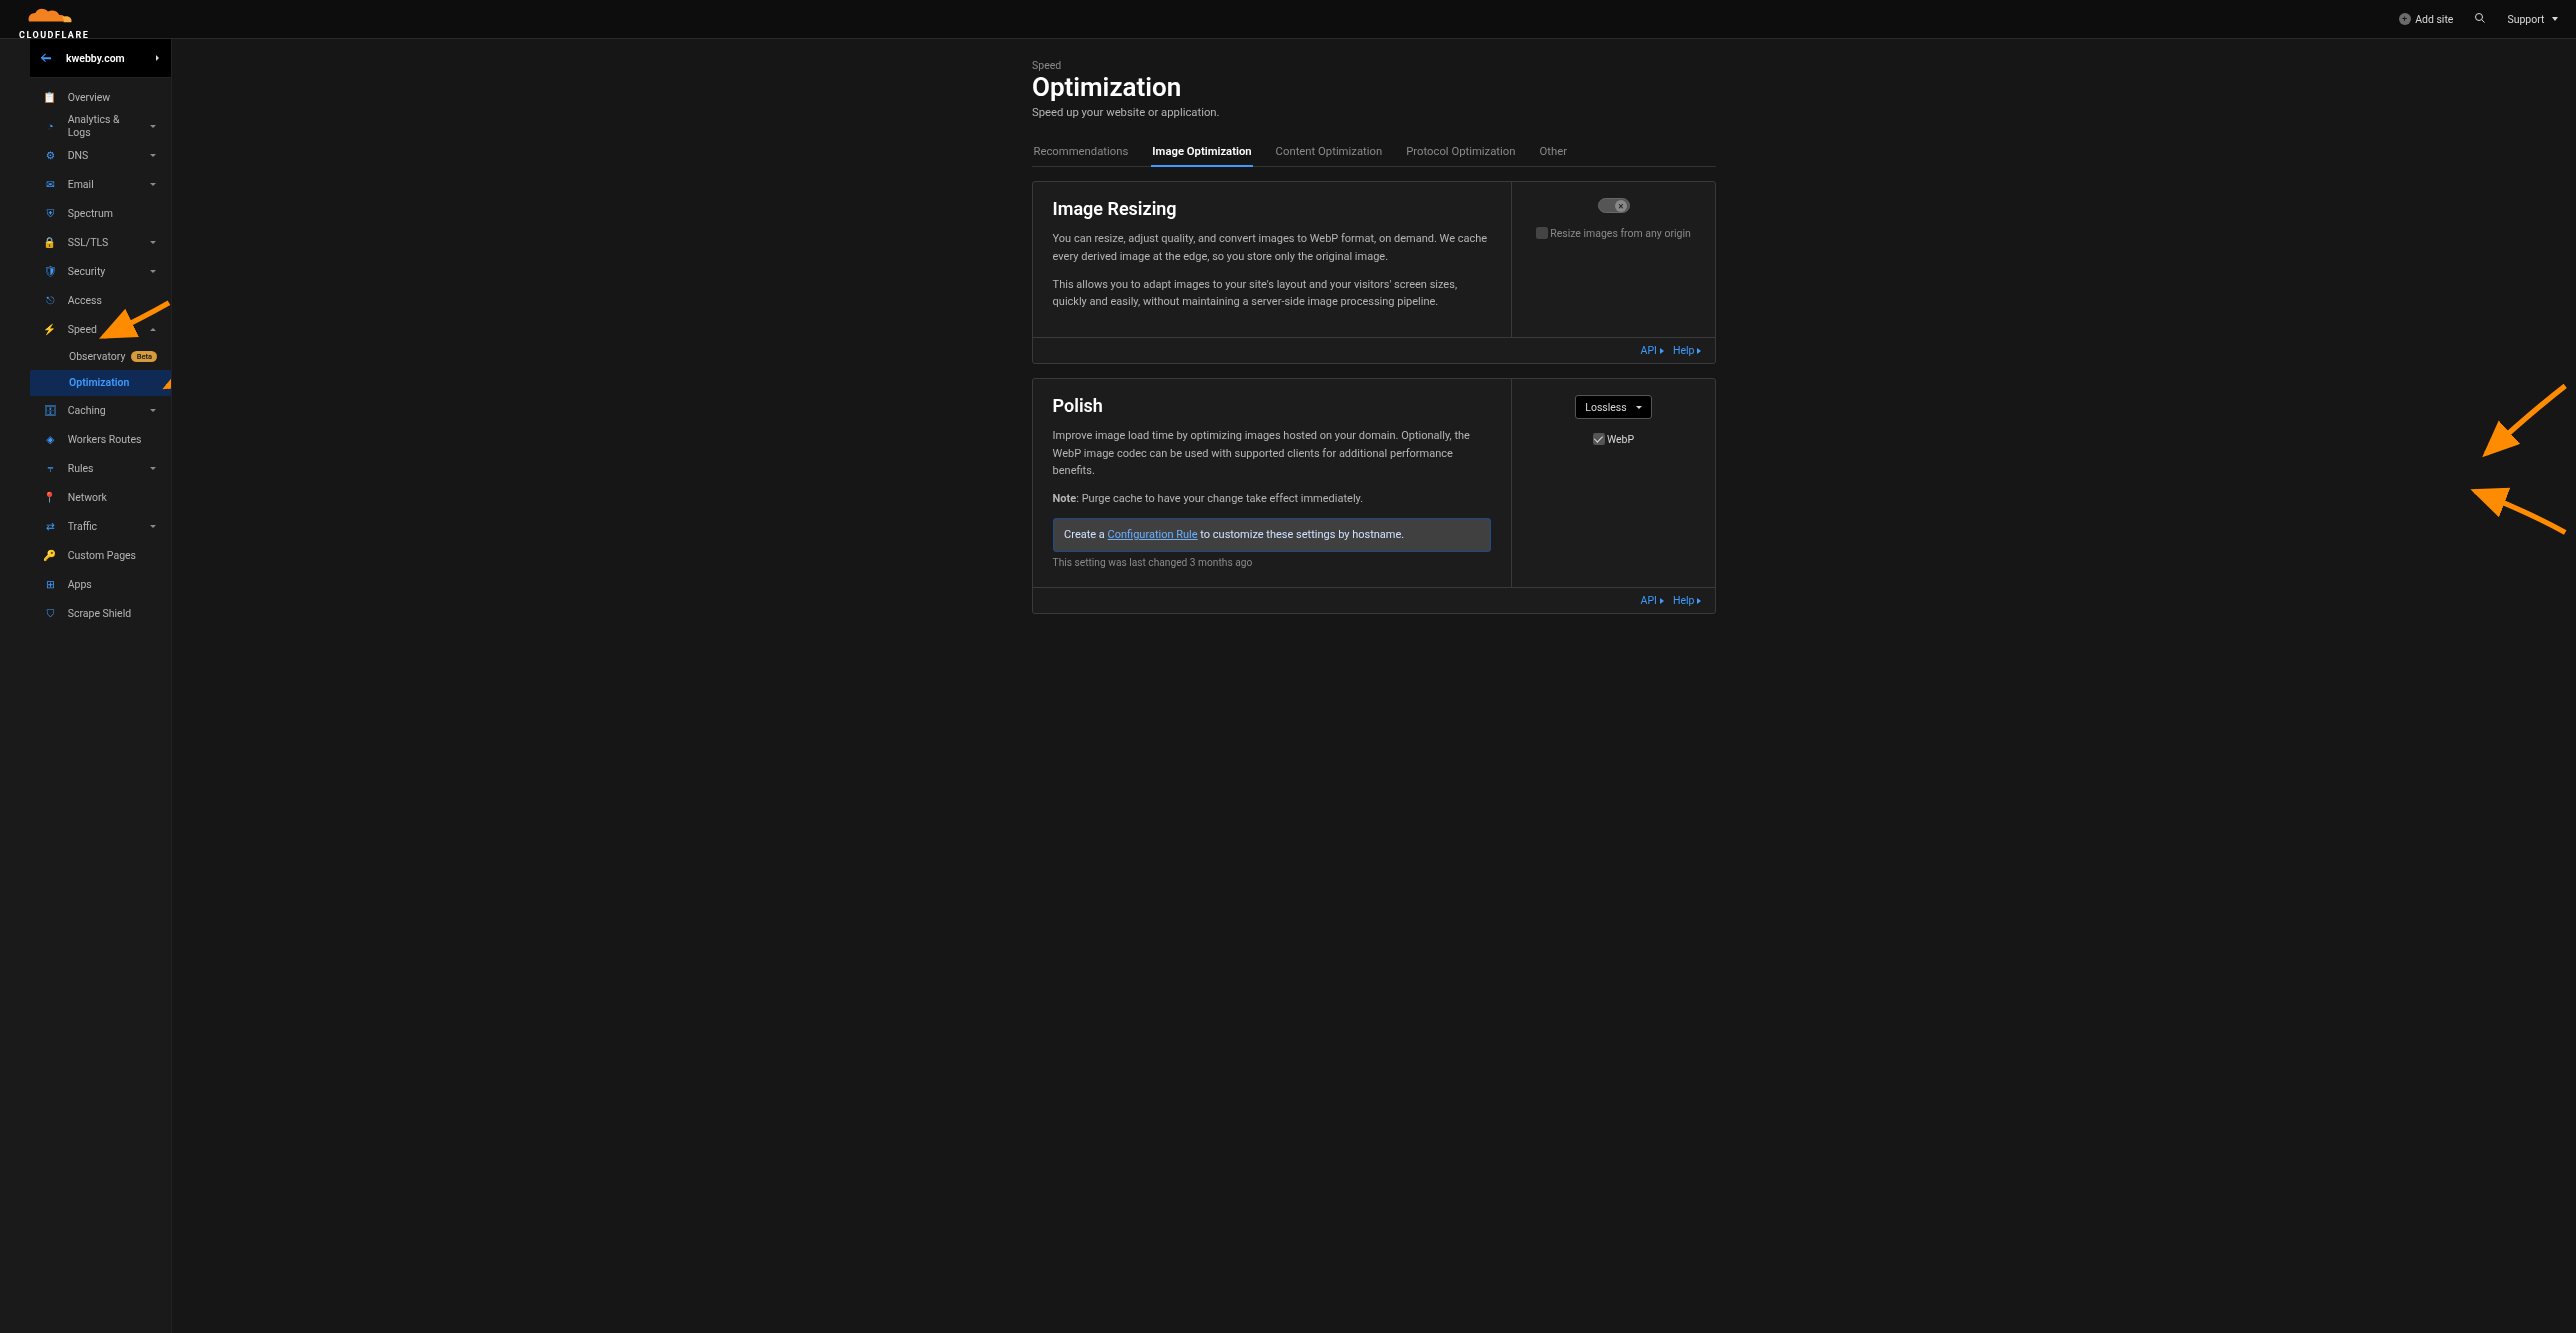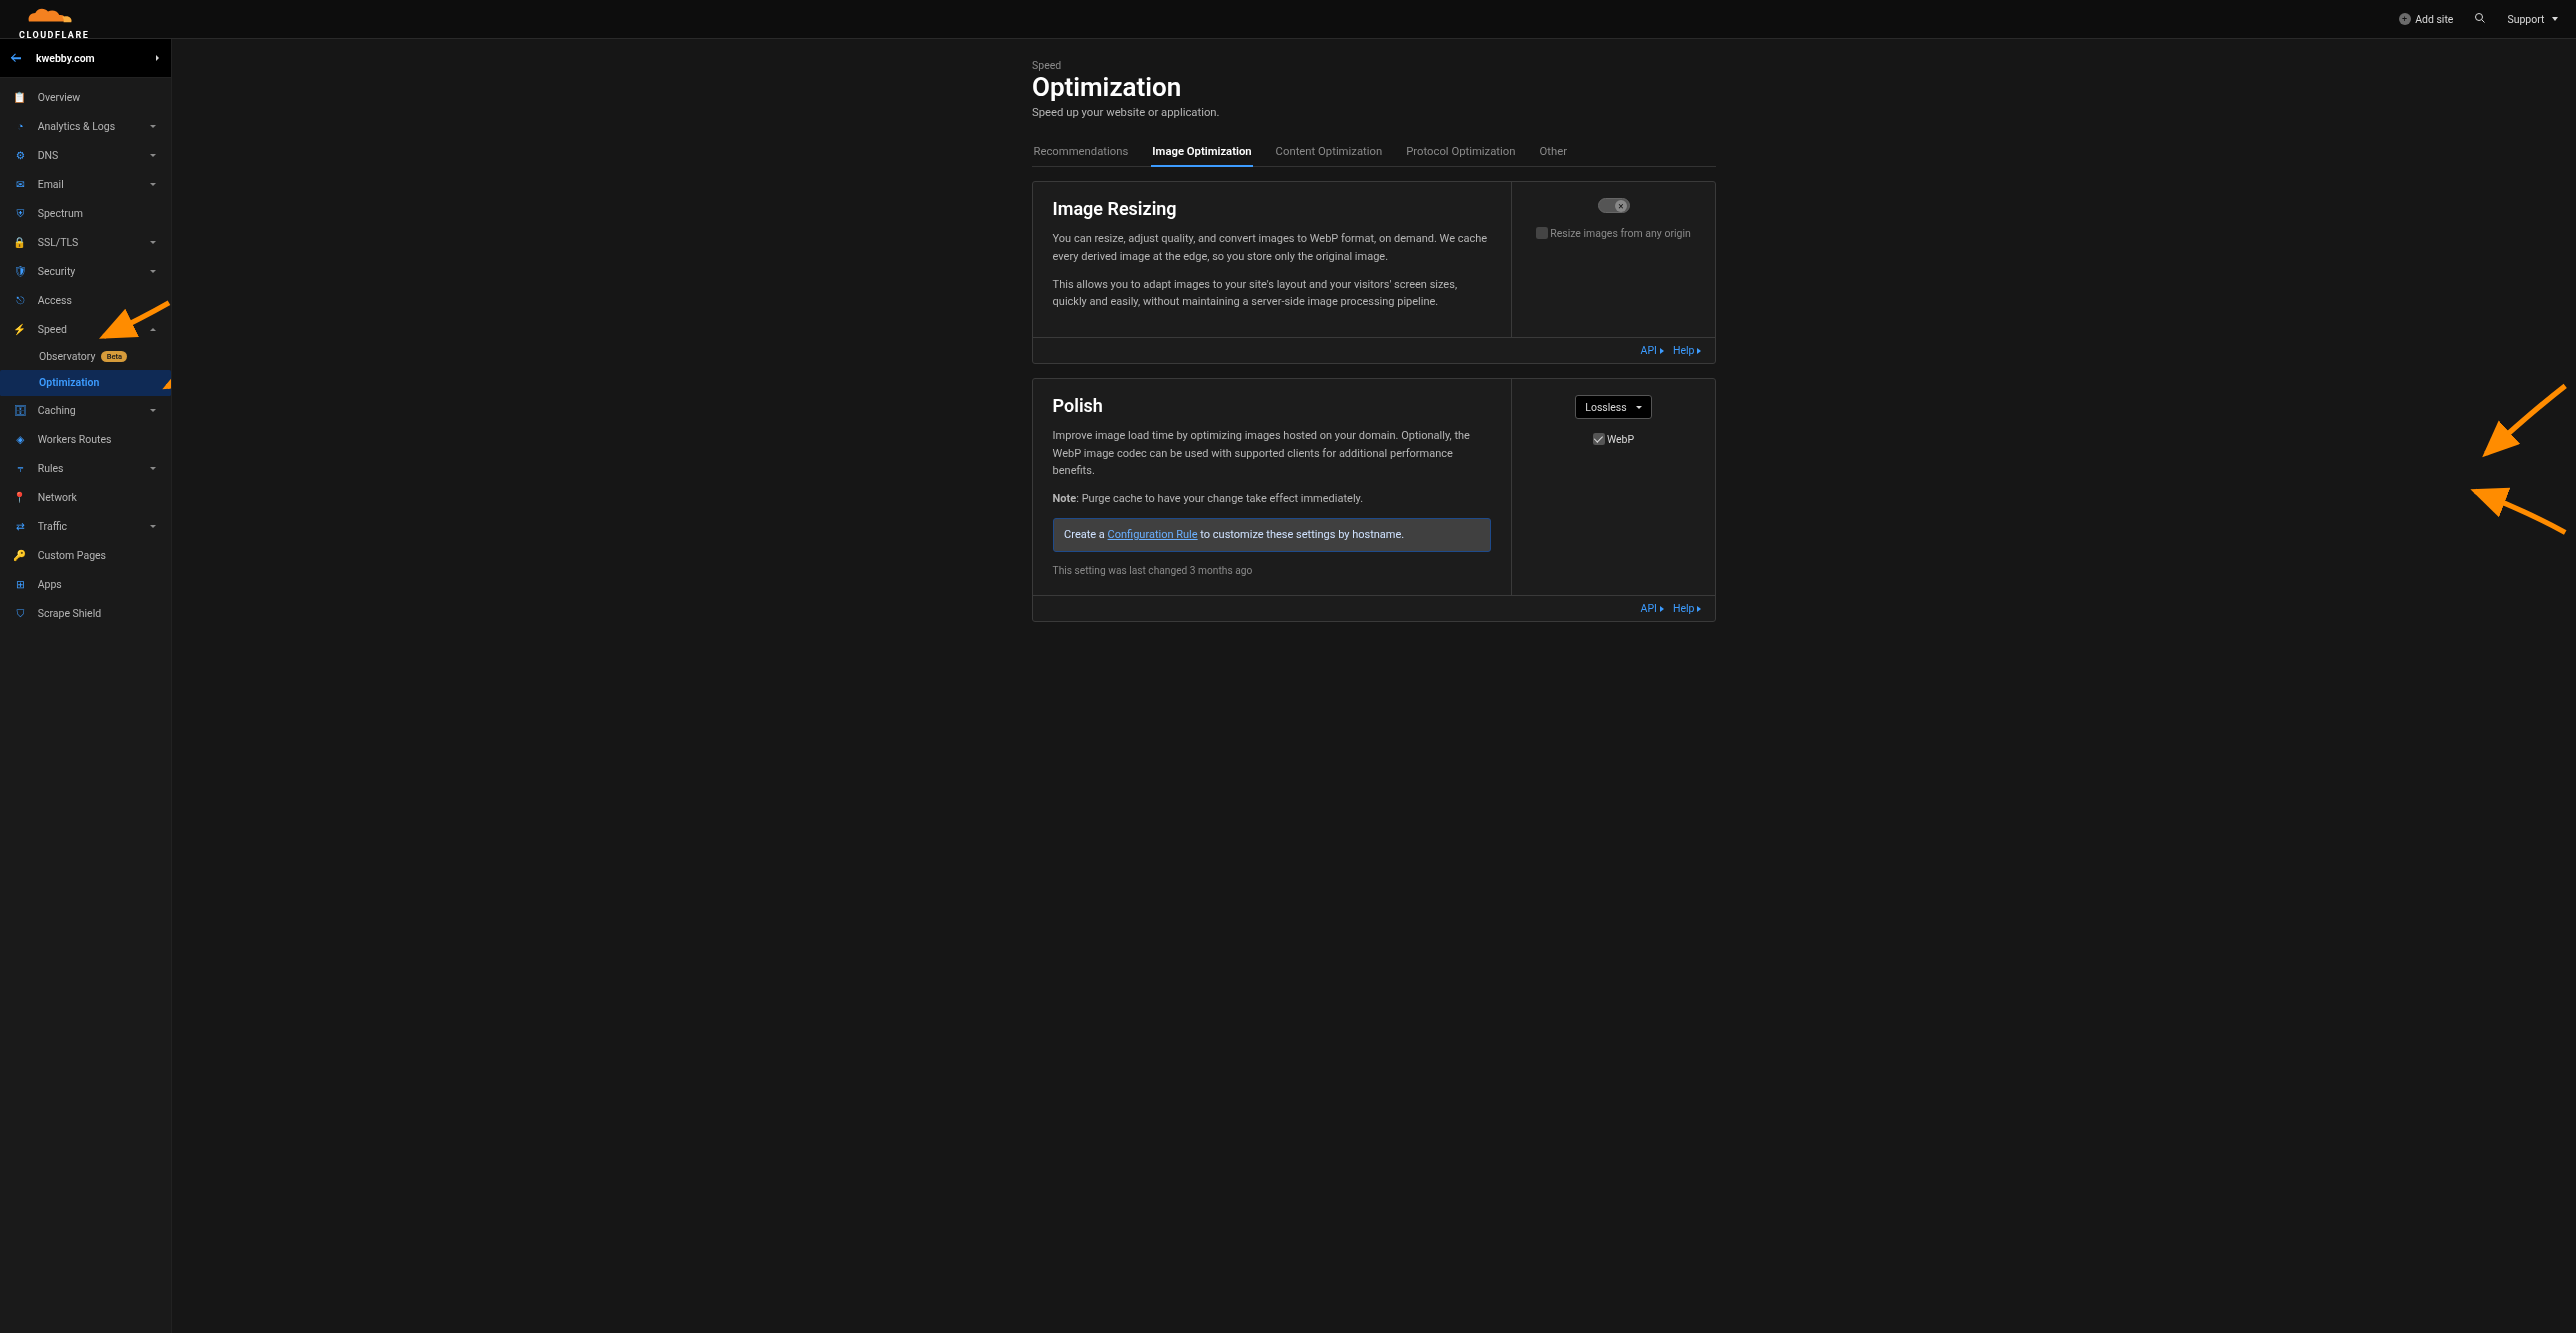--- a/index.html
+++ b/index.html
@@ -65,21 +65,21 @@
     width: 0; height: 0; border-left: 3px solid transparent; border-right: 3px solid transparent;
     border-top: 3.8px solid var(--text-muted); display: inline-block;
   }
 
   
   .body-row { display: flex; height: calc(100% - 39px); }
 
   
   .sidebar {
     width: 172px; background: var(--sidebar-bg); border-right: 0.8px solid #222;
-    display: flex; flex-direction: column; overflow: hidden;
+    display: flex; flex-direction: column; overflow: hidden; padding-left: 30px;
   }
   .site-switcher {
     background: #000; height: 39px; display: flex; align-items: center; padding: 0 12px;
     gap: 12px; border-bottom: 0.8px solid #222; cursor: pointer;
   }
   .arrow-left {
     width: 12px; height: 12px; position: relative;
   }
   .arrow-left::before {
     content: ""; position: absolute; left: 0; top: 50%; width: 9px; height: 1.5px;
@@ -183,21 +183,21 @@
     border:0.8px solid #555; border-radius:3px; padding:4.5px 9px; color:var(--text);
     display:flex; align-items:center; gap:6px; cursor:pointer; background:#000000; font-size:10.5px;
   }
 
   
   .callout {
     border:0.8px solid #1e4a8a; background:#404040; border-radius:3px;
     padding:7.5px 10.5px; color:#cfe2ff; font-size:11px; margin-top:10.5px;
   }
   .callout a { color:#6ab0ff; text-decoration:underline; cursor:pointer; }
-  .muted-small { color: var(--text-muted); font-size:10.2px; margin-top:11px; }
+  .muted-small { color: var(--text-muted); font-size:10.2px; margin-top:3px; }
 
   
   .arrow-annot {
     position: absolute; pointer-events: none; z-index: 50;
   }
   .main-wrap { position: relative; }
   .sidebar { position: relative; }
 </style>
 </head>
 <body>

